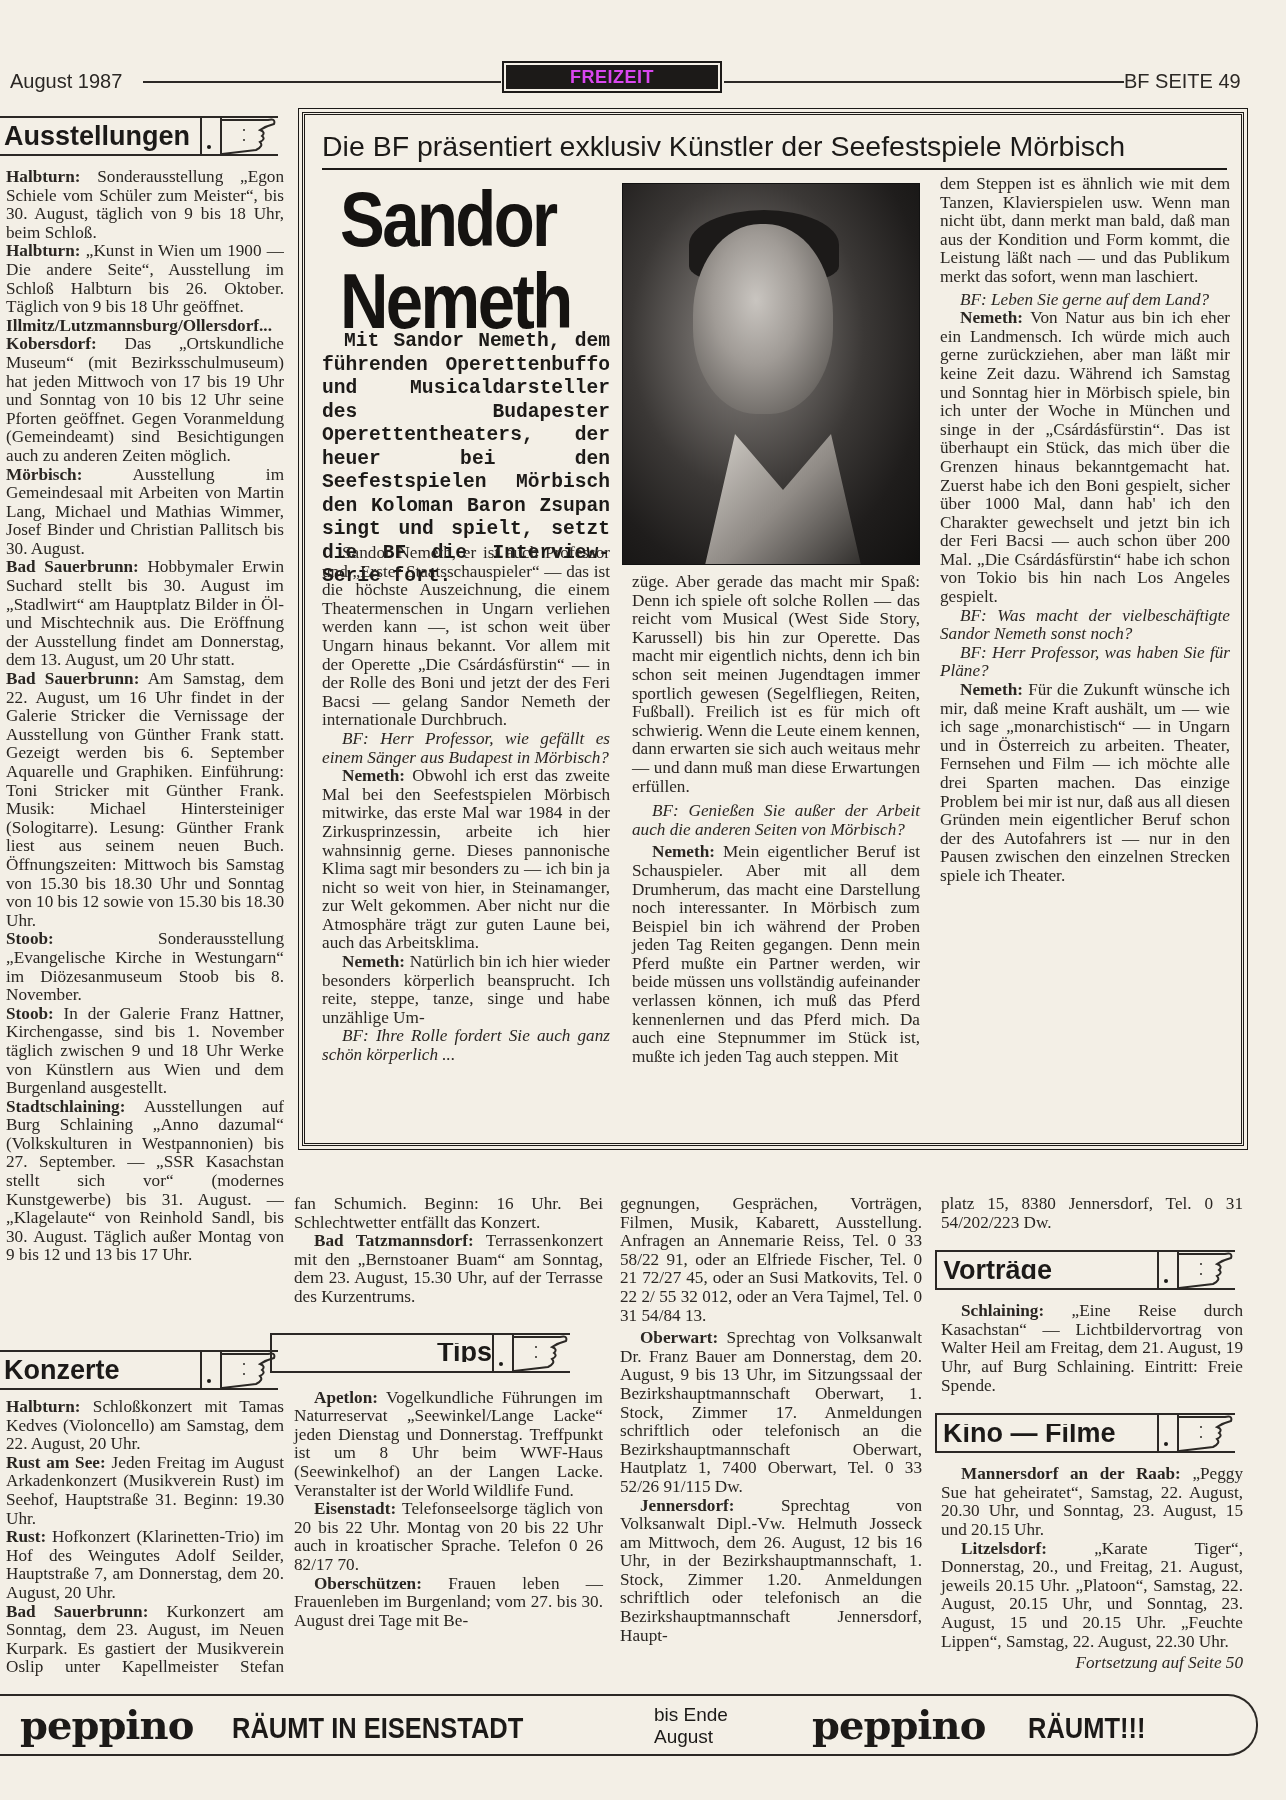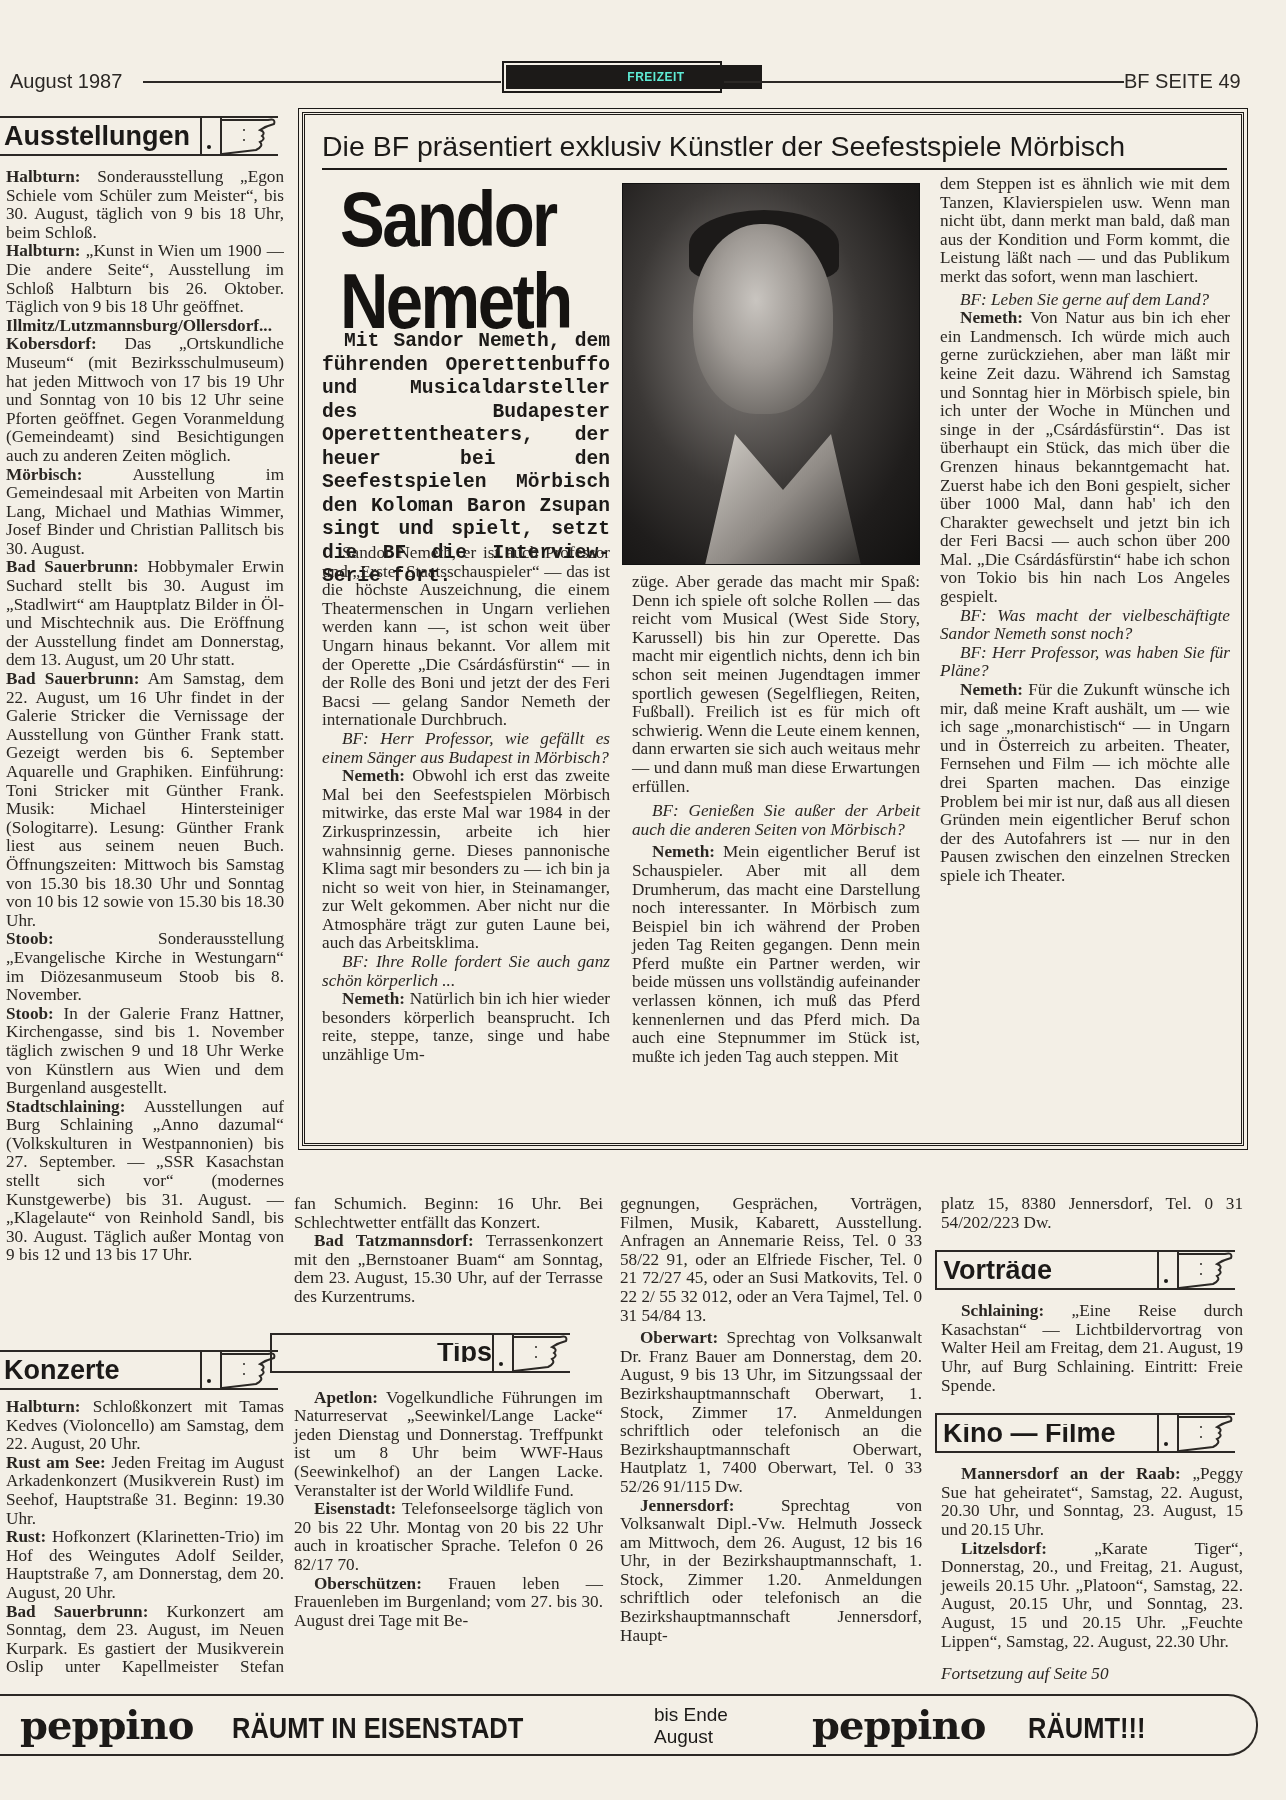--- a/index.html
+++ b/index.html
@@ -12,21 +12,21 @@
   }
   .abs { position: absolute; }
   .sans { font-family: "Liberation Sans", sans-serif; }
 
   
   #hdr-date { left: 10px; top: 70px; font-size: 20px; color: #2b2825; }
   .rule { height: 2px; background: #2b2825; }
   #hdr-rule1 { left: 143px; top: 81px; width: 358px; }
   #hdr-rule2 { left: 724px; top: 81px; width: 400px; }
   #hdr-section { left: 502px; top: 61px; width: 220px; height: 32px; border: 2px solid #1c1a18; padding: 2px; box-sizing: border-box; }
-  #hdr-section .inner { background: #1c1a18; color: #5eead4; width: 100%; height: 100%; display:flex; align-items:center; justify-content:center; font-weight: bold; font-size: 12px; letter-spacing: 0.5px; padding-left: 44px; }
+  #hdr-section .inner { background: #1c1a18; color: #d946ef; width: 100%; height: 100%; display:flex; align-items:center; justify-content:center; font-weight: bold; font-size: 18px; letter-spacing: 0.5px; }
   #hdr-page { left: 1124px; top: 70px; font-size: 20px; color: #2b2825; }
 
   
   .sechead { position: absolute; height: 40px; border: 2px solid #2b2825; border-right: none; box-sizing: border-box; display:flex; align-items:center; background: transparent; }
   .sechead .label { font-family: "Liberation Sans", sans-serif; font-weight: bold; font-size: 27px; color: #1c1a18; flex: 1; padding-left: 6px; white-space: nowrap; overflow: hidden; }
   .sechead .dotbox { width: 18px; height: 100%; border-left: 2px solid #2b2825; border-right: 2px solid #2b2825; position: relative; }
   .sechead .dotbox::after { content: ""; position: absolute; left: 5px; bottom: 5px; width: 4px; height: 4px; border-radius: 50%; background: #1c1a18; }
   .sechead .hand { width: 56px; height: 100%; position: relative; }
   .sechead .hand svg { position: absolute; left: 0; top: -4px; }
 
@@ -53,21 +53,21 @@
 
   #mid1 { left: 322px; top: 544px; width: 288px; }
   #mid2 { left: 632px; top: 573px; width: 288px; }
   #mid3 { left: 940px; top: 175px; width: 290px; }
 
   
   #low1 { left: 294px; top: 1195px; width: 309px; }
   #low2 { left: 620px; top: 1195px; width: 302px; }
   #low3 { left: 941px; top: 1195px; width: 302px; }
 
-  #cont { font-style: italic; margin-top: 14px; }
+  #cont { text-align: right; font-style: italic; margin-top: 3px; }
 
   
   #ad { left: 0; top: 1694px; width: 1258px; height: 62px; border-top: 2px solid #2b2825; border-bottom: 2px solid #2b2825; border-right: 2px solid #2b2825; border-radius: 0 30px 30px 0; box-sizing: border-box; }
   .ad-brand { position: absolute; font-family: "DejaVu Serif", serif; font-weight: bold; font-size: 40px; color: #1c1a18; letter-spacing: -1px; top: 5px; }
   .ad-text { position: absolute; font-family: "Liberation Sans", sans-serif; font-weight: bold; font-size: 30px; color: #1c1a18; top: 15px; transform: scaleX(0.85); transform-origin: left top; }
   .ad-small { position: absolute; font-family: "Liberation Sans", sans-serif; font-size: 19px; line-height: 22px; color: #1c1a18; top: 8px; }
 </style>
 </head>
 <body>
 
@@ -133,22 +133,22 @@
 <div id="photo" class="abs">
   <div class="collar"></div>
   <div class="hair"></div>
   <div class="face"></div>
 </div>
 
 <div id="mid1" class="col">
   <p class="ind">Sandor Nemeth, er ist auch Professor und „Erster Staatsschauspieler“ — das ist die höchste Auszeichnung, die einem Theatermenschen in Ungarn verliehen werden kann —, ist schon weit über Ungarn hinaus bekannt. Vor allem mit der Operette „Die Csárdásfürstin“ — in der Rolle des Boni und jetzt der des Feri Bacsi — gelang Sandor Nemeth der internationale Durchbruch.</p>
   <p class="ind"><i>BF: Herr Professor, wie gefällt es einem Sänger aus Budapest in Mörbisch?</i></p>
   <p class="ind"><b>Nemeth:</b> <span>Obwohl ich erst das zweite Mal bei den Seefestspielen Mörbisch mitwirke, das erste Mal war 1984 in der Zirkusprinzessin, arbeite ich hier wahnsinnig gerne. Dieses pannonische Klima sagt mir besonders zu — ich bin ja nicht so weit von hier, in Steinamanger, zur Welt gekommen. Aber nicht nur die Atmosphäre trägt zur guten Laune bei, auch das Arbeitsklima.</span></p>
+  <p class="ind"><b>Nemeth:</b> <span>Natürlich bin ich hier wieder besonders körperlich beansprucht. Ich reite, steppe, tanze, singe und habe unzählige Um-</span></p>
   <p class="ind"><i>BF: Ihre Rolle fordert Sie auch ganz schön körperlich ...</i></p>
-  <p class="ind"><b>Nemeth:</b> <span>Natürlich bin ich hier wieder besonders körperlich beansprucht. Ich reite, steppe, tanze, singe und habe unzählige Um-</span></p>
 </div>
 
 <div id="mid2" class="col">
   <p>züge. Aber gerade das macht mir Spaß: Denn ich spiele oft solche Rollen — das reicht vom Musical (West Side Story, Karussell) bis hin zur Operette. Das macht mir eigentlich nichts, denn ich bin schon seit meinen Jugendtagen immer sportlich gewesen (Segelfliegen, Reiten, Fußball). Freilich ist es für mich oft schwierig. Wenn die Leute einem kennen, dann erwarten sie sich auch weitaus mehr — und dann muß man diese Erwartungen erfüllen.</p>
   <p class="ind" style="margin-top:6px;"><i>BF: Genießen Sie außer der Arbeit auch die anderen Seiten von Mörbisch?</i></p>
   <p class="ind" style="margin-top:4px;"><b>Nemeth:</b> <span>Mein eigentlicher Beruf ist Schauspieler. Aber mit all dem Drumherum, das macht eine Darstellung noch interessanter. In Mörbisch zum Beispiel bin ich während der Proben jeden Tag Reiten gegangen. Denn mein Pferd mußte ein Partner werden, wir beide müssen uns vollständig aufeinander verlassen können, ich muß das Pferd kennenlernen und das Pferd mich. Da auch eine Stepnummer im Stück ist, mußte ich jeden Tag auch steppen. Mit</span></p>
 </div>
 
 <div id="mid3" class="col">
   <p>dem Steppen ist es ähnlich wie mit dem Tanzen, Klavierspielen usw. Wenn man nicht übt, dann merkt man bald, daß man aus der Kondition und Form kommt, die Leistung läßt nach — und das Publikum merkt das sofort, wenn man laschiert.</p>

